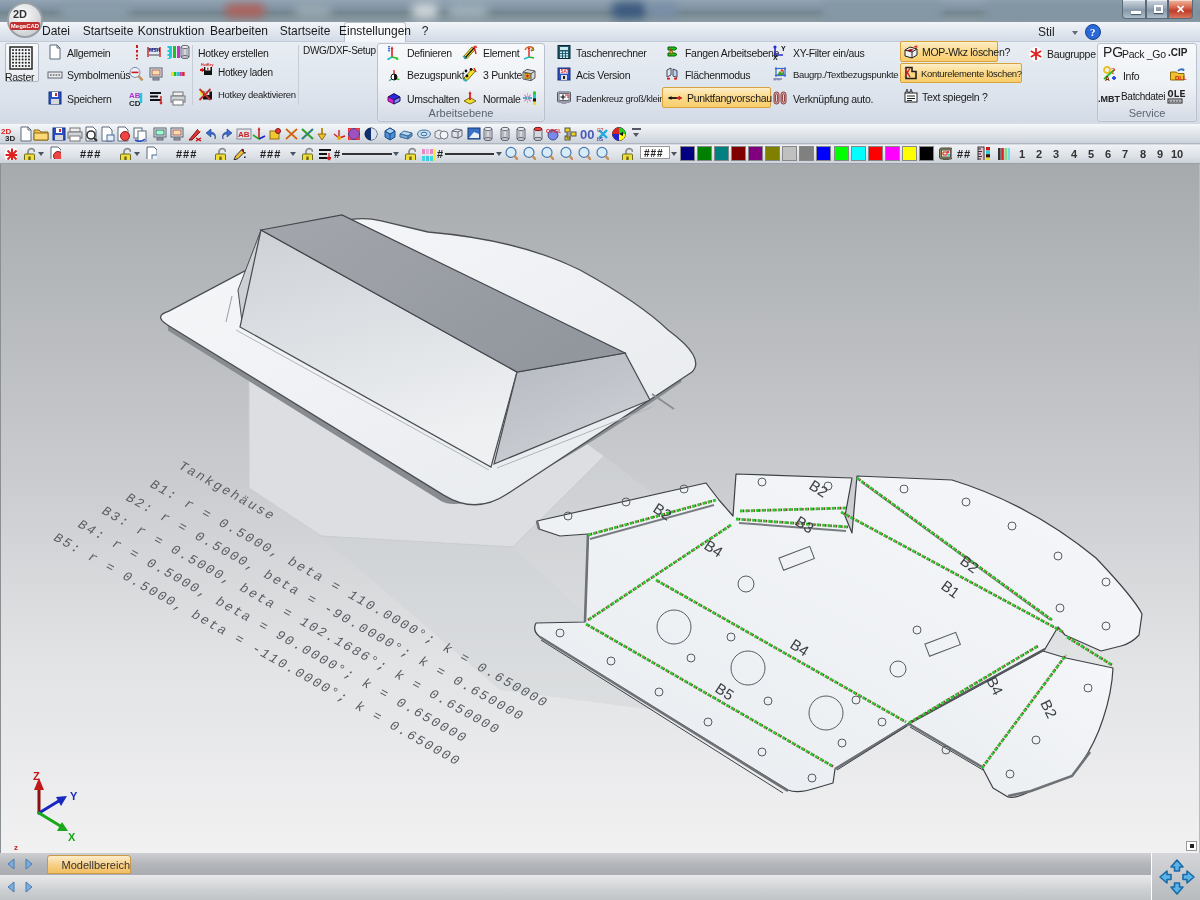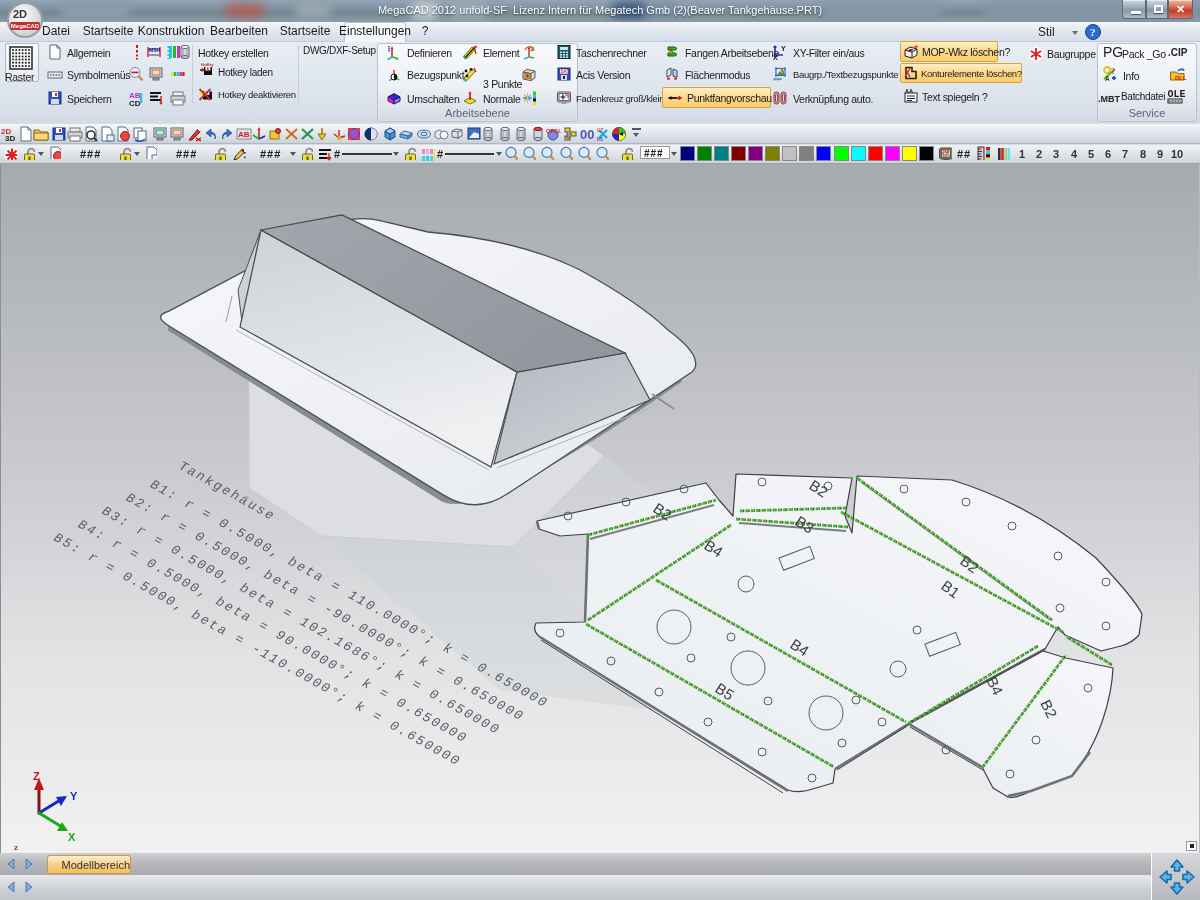--- a/index.html
+++ b/index.html
@@ -40,21 +40,20 @@
 <div id="title">
 <div class="blob" style="left:60px;top:2px;width:70px;height:18px;background:#8a9dab"></div>
 <div class="blob" style="left:225px;top:4px;width:40px;height:13px;background:#b0605a"></div>
 <div class="blob" style="left:295px;top:3px;width:36px;height:15px;background:#98a8b2"></div>
 <div class="blob" style="left:412px;top:3px;width:26px;height:16px;background:#cdd4d8"></div>
 <div class="blob" style="left:448px;top:4px;width:40px;height:14px;background:#9fb0ba"></div>
 <div class="blob" style="left:612px;top:2px;width:34px;height:17px;background:#3c5a80"></div>
 <div class="blob" style="left:648px;top:3px;width:30px;height:15px;background:#7a90a8"></div>
 <div class="blob" style="left:822px;top:0px;width:120px;height:22px;background:#8598a6"></div>
 <div class="blob" style="left:985px;top:0px;width:215px;height:22px;background:#8396a4"></div>
-<div id="ttext">MegaCAD 2012 unfold-SF&nbsp; Lizenz Intern für Megatech Gmb (2)(Beaver Tankgehäuse.PRT)</div>
 <div class="wbtn" style="left:1122px;width:24px;background:linear-gradient(#cfd9e2,#98a8b6 45%,#8698a8 55%,#aebdc8);border-radius:0 0 0 4px">
         <div style="position:absolute;left:8px;top:11px;width:10px;height:3px;background:#fff;box-shadow:0 1px 1px #456"></div>
       </div>
 <div class="wbtn" style="left:1146px;width:22px;background:linear-gradient(#cfd9e2,#98a8b6 45%,#8698a8 55%,#aebdc8)">
         <div style="position:absolute;left:7px;top:5px;width:9px;height:8px;border:2px solid #fff;box-shadow:0 1px 1px #456"></div>
       </div>
 <div class="wbtn" style="left:1168px;width:25px;background:linear-gradient(#f0b8a0,#d86a50 40%,#c23a28 60%,#d87860);border-radius:0 0 4px 0;color:#fff;font-weight:bold;font-size:11px;text-align:center;line-height:18px">✕</div>
 </div>
 <div id="menubar"></div>
 <div id="seltab"></div>
@@ -68,21 +67,21 @@
 <div class="ab" style="left:1038px;top:25px;font-size:12px;color:#222">Stil</div>
 <div class="drop" style="left:1072px;top:31px;border-top-color:#667"></div>
 <svg class="ab" style="left:1085px;top:24px" width="17" height="17" viewBox="0 0 17 17">
       <circle cx="8" cy="8" r="7.5" fill="#2a6ad8" stroke="#18408a"></circle>
       <text x="5" y="12" font-size="11" font-weight="bold" fill="#fff" font-family="Liberation Serif">?</text>
     </svg>
 <div class="ab" style="left:7px;top:2px;width:36px;height:36px;border-radius:50%;background:radial-gradient(circle at 40% 35%,#fdfdfd,#d8dadd 60%,#b8bcc0);border:2px solid #9aa0a6;z-index:5"></div>
 <div class="ab" style="left:13px;top:8px;font-size:11px;font-weight:bold;color:#333;z-index:6">2D</div>
 <div class="ab" style="left:10px;top:22px;width:30px;height:8px;background:#c03030;border-radius:2px;z-index:6;color:#fff;font-size:6px;text-align:center;line-height:8px;font-weight:bold">MegaCAD</div>
 <div id="ribbon"></div>
-<div class="grp" style="left:377px;width:201px">
+<div class="grp" style="left:377px;width:168px">
       <div class="grplabel">Arbeitsebene</div>
     </div>
 <div class="grp" style="left:1097px;width:100px">
       <div class="grplabel">Service</div>
     </div>
 <div class="ab" style="left:5px;top:43px;width:34px;height:39px;border:1px solid #b0b8c2;border-radius:2px;background:linear-gradient(#fafbfc,#e8ecf1)"></div>
 <svg class="ab" style="left:9px;top:46px" width="24" height="24" viewBox="0 0 24 24">
       <rect x="1" y="1" width="22" height="22" fill="#f4f5f6" stroke="#333" stroke-width="1.6"></rect>
       <g fill="#222">
         <circle cx="4.0" cy="4.0" r="1"></circle>
@@ -258,21 +257,21 @@
     </svg>
     <div class="rlabel" style="left:483px;top:47px">Element</div>
 <svg class="ab" style="left:462px;top:66px" width="16" height="16" viewBox="0 0 16 16">
       <path d="M2 12L10 3l3 2.6-8 9z" fill="#f0e030" stroke="#807010"></path>
       <circle cx="4" cy="5" r="1.4" fill="#111"></circle>
       <circle cx="9" cy="3.4" r="1.4" fill="#111"></circle>
       <circle cx="5" cy="10" r="1.4" fill="#111"></circle>
       <path d="M1 13l3.4 2.4" stroke="#20b8c8" stroke-width="1.6"></path>
       <path d="M12 2l2 4" stroke="#e02020" stroke-width="1.4"></path>
     </svg>
-    <div class="rlabel" style="left:483px;top:78px">3 Punkte</div>
+    <div class="rlabel" style="left:483px;top:69px">3 Punkte</div>
 <svg class="ab" style="left:462px;top:90px" width="16" height="16" viewBox="0 0 16 16">
       <path d="M2 11l6-3.4 6 3.4-6 3z" fill="#f0e030" stroke="#807010"></path>
       <path d="M8 10V3" stroke="#e02020" stroke-width="1.8"></path>
       <path d="M8 1L6.4 4h3.2z" fill="#e02020"></path>
     </svg>
     <div class="rlabel" style="left:483px;top:93px">Normale</div>
 <svg class="ab" style="left:521px;top:44px" width="16" height="16" viewBox="0 0 16 16">
       <g stroke-width="1.4" fill="none">
         <path d="M8 13V5" stroke="#e02020"></path>
         <path d="M8 13l-5 2" stroke="#20b8c8"></path>

